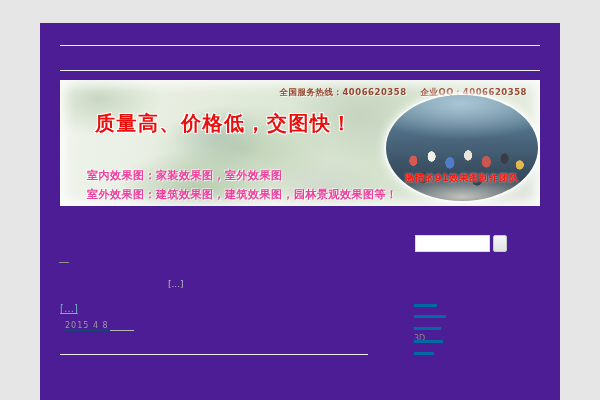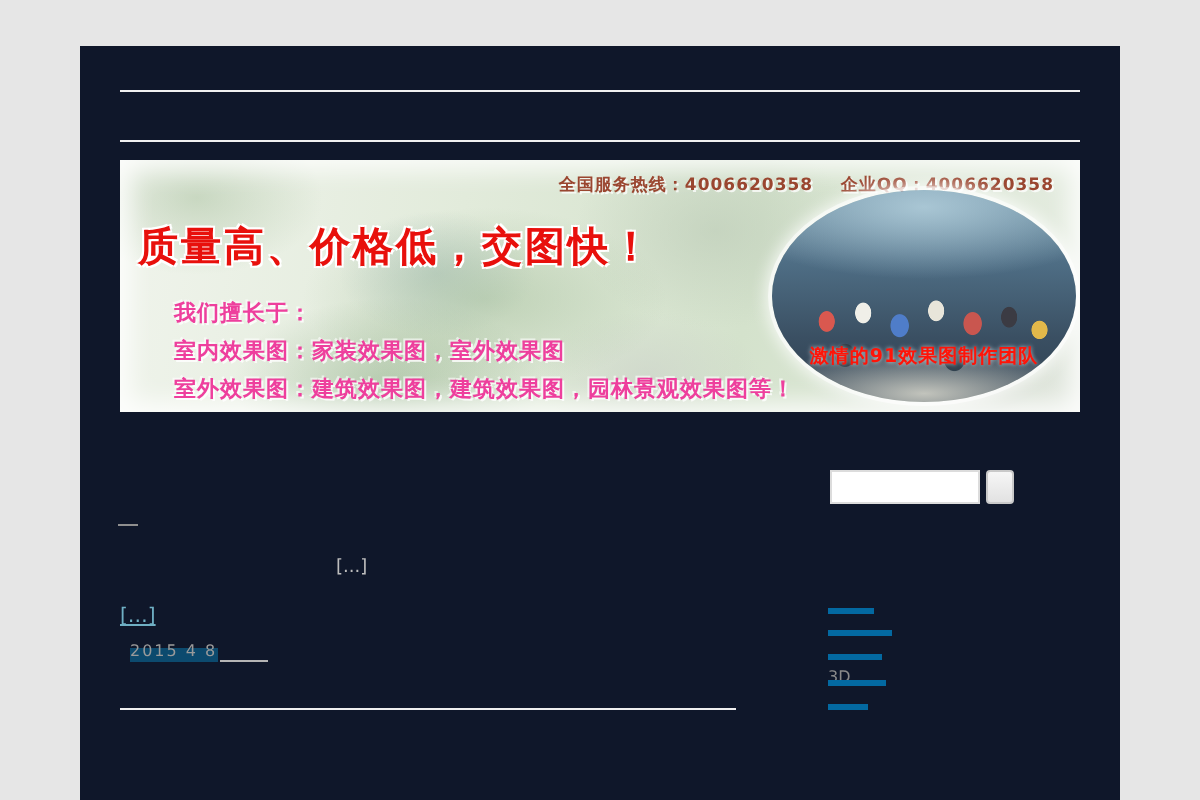--- a/index.html
+++ b/index.html
@@ -1,40 +1,40 @@
 <!DOCTYPE html>
 <html><head>
 <meta charset="utf-8">
 <style>
   * { margin:0; padding:0; box-sizing:border-box; }
   html,body { width:600px; height:400px; overflow:hidden; }
   body { background:#e6e6e6; font-family:"DejaVu Sans", sans-serif; }
 
-  .page-card { position:relative; width:520px; height:377px; margin:23px auto 0; background:#0f172a; }
+  .page-card { position:relative; width:520px; height:377px; margin:23px auto 0; background:#4c1d95; }
 
   .site-header { position:absolute; left:20px; top:22px; width:480px; height:26px;
     border-top:1px solid #f0f0f0; border-bottom:1px solid #f0f0f0; }
 
   
   .banner { position:absolute; left:20px; top:57px; width:480px; height:126px; overflow:hidden;
     background:
       radial-gradient(ellipse 90px 55px at 8% 15%,  rgba(165,190,155,.50), transparent 70%),
       radial-gradient(ellipse 130px 65px at 38% 55%, rgba(150,180,140,.45), transparent 70%),
       radial-gradient(ellipse 70px 45px at 33% 45%,  rgba(160,185,185,.45), transparent 70%),
       radial-gradient(ellipse 100px 70px at 62% 28%, rgba(185,200,180,.55), transparent 70%),
       radial-gradient(ellipse 110px 60px at 28% 88%, rgba(125,162,118,.45), transparent 70%),
       radial-gradient(ellipse 80px 45px at 55% 85%,  rgba(205,212,202,.65), transparent 70%),
       radial-gradient(ellipse 120px 80px at 90% 90%, rgba(215,220,212,.75), transparent 75%),
       linear-gradient(100deg,#f0f4ec 0%,#e2ebdb 35%,#d4e2cc 65%,#e6ede2 100%);
     box-shadow: inset 0 0 12px 5px rgba(255,255,255,.85);
   }
   .banner-hotline { position:absolute; right:13px; top:7px; font-size:8.5px; font-weight:bold;
     color:#9a4630; letter-spacing:.5px;
     text-shadow:1px 1px 0 rgba(255,255,255,.75); white-space:pre; }
-  .banner-headline { position:absolute; left:9px; top:30px; font-size:20px; font-weight:bold;
+  .banner-headline { position:absolute; left:35px; top:30px; font-size:20px; font-weight:bold;
     color:#e8100c; letter-spacing:1.5px;
     text-shadow:1px 1px 0 #fff,-1px -1px 0 #fff,1px -1px 0 #fff,-1px 1px 0 #fff; }
   .banner-pink { position:absolute; left:27px; font-size:11px; font-weight:bold; color:#ee3f9d;
     letter-spacing:.5px;
     text-shadow:1px 1px 0 rgba(255,255,255,.8),-1px -1px 0 rgba(255,255,255,.6); }
   .pink-1 { top:69px; } .pink-2 { top:88px; } .pink-3 { top:107px; }
 
   .team-photo { position:absolute; left:326px; top:15px; width:152px; height:106px;
     border-radius:50%;
     background:
@@ -63,21 +63,21 @@
     font-size:8px; color:#888; }
 
   
   .post-title-link { position:absolute; left:19px; top:231px; height:9px; display:inline-block;
     border-bottom:1px solid #8f8f8f; font-size:8px; color:#8f8f8f; text-decoration:none; overflow:hidden; }
   .excerpt-ellipsis { position:absolute; left:128px; top:256px; font-size:9px; color:#bdbdbd; }
   .read-more-link { position:absolute; left:20px; top:280px; font-size:10px; color:#6fb0c4;
     text-decoration:underline; }
   .post-date-link { position:absolute; left:25px; top:298px; height:10px; line-height:10px;
     font-size:8px; color:#9a9a9a; letter-spacing:1px; text-decoration:none;
-    border-bottom:7px solid #0c4a6e; white-space:pre; }
+    border-bottom:2px solid #0c4a6e; white-space:pre; }
   .post-meta-link { position:absolute; left:70px; top:298px; height:10px; display:inline-block;
     border-bottom:1px solid #b5b5b5; font-size:8px; color:#9a9a9a; text-decoration:none; overflow:hidden; }
   .content-divider { position:absolute; left:20px; top:331px; width:308px; height:1px;
     background:#efefef; }
 
   
   .sidebar-links a { position:absolute; left:374px; height:10px; line-height:11px; font-size:8px;
     color:#8a8a8a; text-decoration:none; border-bottom:3px solid #0369a1; overflow:hidden; white-space:nowrap; }
   .sidebar-links a:nth-of-type(1){ top:274px; }
   .sidebar-links a:nth-of-type(2){ top:285px; }
@@ -88,21 +88,20 @@
 </head>
 <body>
 
 <div class="page-card">
 
   <div class="site-header"></div>
 
   <div class="banner">
     <div class="banner-hotline">全国服务热线：4006620358    企业QQ：4006620358</div>
     <div class="banner-headline">质量高、价格低，交图快！</div>
-    <div class="banner-pink pink-1">我们擅长于：</div>
     <div class="banner-pink pink-2">室内效果图：家装效果图，室外效果图</div>
     <div class="banner-pink pink-3">室外效果图：建筑效果图，建筑效果图，园林景观效果图等！</div>
     <div class="team-photo">
       <div class="team-photo-caption">激情的91效果图制作团队</div>
     </div>
   </div>
 
   <input class="search-input" type="text" placeholder="" style="">
   <button class="search-button"></button>
 

